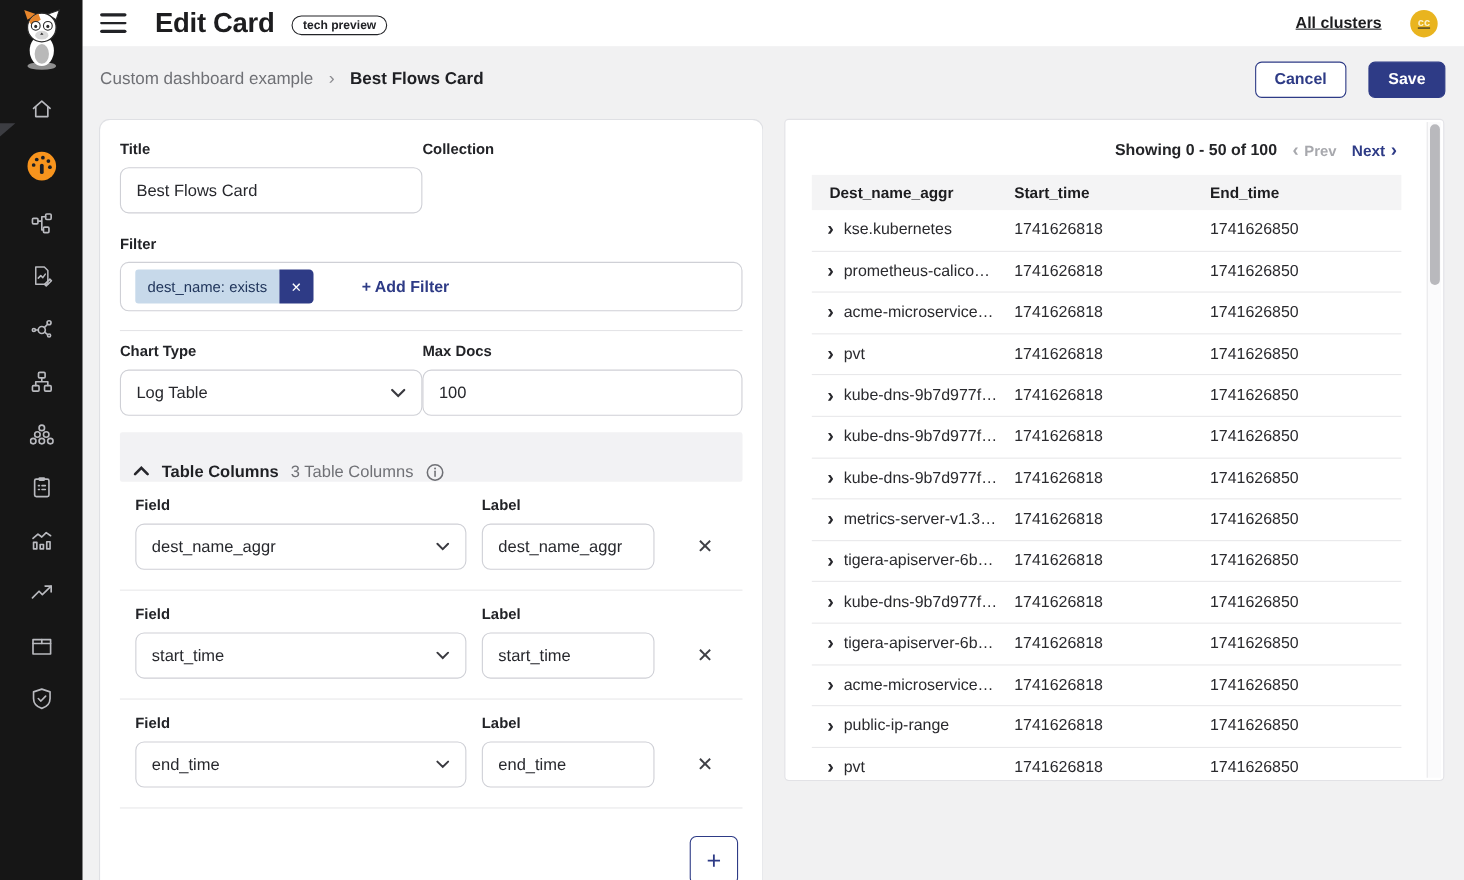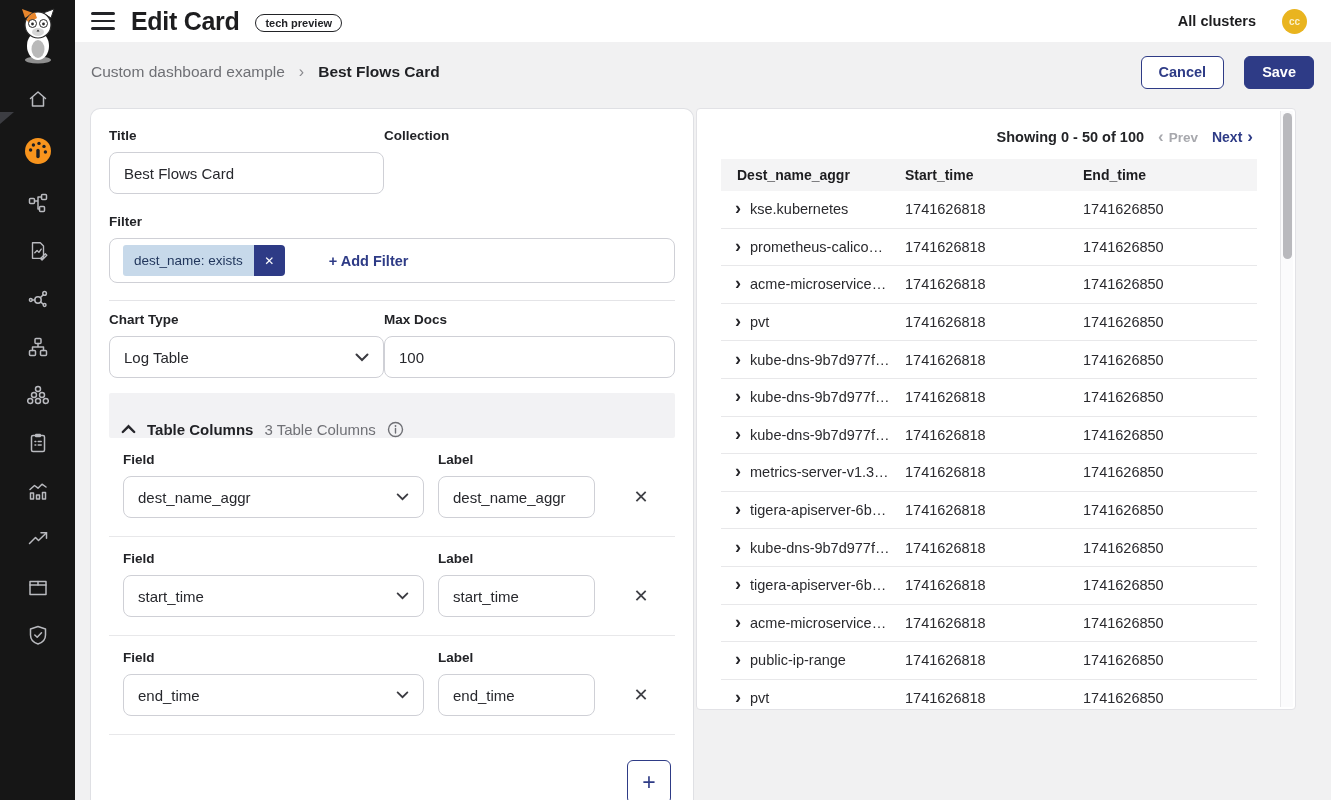--- a/index.html
+++ b/index.html
@@ -13,24 +13,24 @@
   .side-item { width:30px; height:22px; display:flex; align-items:center; justify-content:center; cursor:pointer; }
   .side-item svg { display:block; }
   .active-flag { position:absolute; left:0; top:112px; width:0; height:0;
                  border-top:12px solid #3c3d42; border-right:14px solid transparent; }
 
   
   .topbar { position:absolute; left:75px; top:0; width:1256px; height:42px; background:#ffffff;
             display:flex; align-items:center; padding:0 24px 0 16px; }
   .hamburger { width:24px; height:18px; display:flex; flex-direction:column; justify-content:space-between; cursor:pointer; margin-right:16px; }
   .hamburger span { display:block; height:2.6px; background:#222327; border-radius:2px; }
-  .app-title { font-size:25px; font-weight:800; letter-spacing:-0.3px; color:#1d1d1f; }
+  .app-title { font-size:25px; font-weight:800; letter-spacing:-0.3px; color:#1d1d1f;margin-left:10px; }
   .badge { margin-left:16px; margin-top:3px; border:1.6px solid #222327; border-radius:10px;
            font-size:11px; font-weight:700; padding:2px 9px; color:#222327; white-space:nowrap; }
-  .topbar-right { margin-left:auto; display:flex; align-items:center; gap:26px; }
+  .topbar-right { margin-left:auto; display:flex; align-items:center; gap:26px;text-decoration:underline; }
   .clusters-label { font-size:14.5px; font-weight:700; color:#1d1d1f; cursor:pointer; }
   .avatar { width:25px; height:25px; border-radius:50%; background:#e9b41f; color:#fbf0c8;
             font-size:10px; font-weight:700; display:flex; align-items:center; justify-content:center; cursor:pointer; }
 
   
   .crumb-row { position:absolute; left:75px; top:42px; width:1256px; height:60px;
                display:flex; align-items:center; padding:0 17px 0 16px; }
   .crumbs { display:flex; align-items:center; gap:14px; font-size:15.5px; }
   .crumb-parent { color:#6f7075; cursor:pointer; }
   .crumb-sep { color:#8a8a8f; font-size:16px; }
@@ -74,21 +74,21 @@
   .col-row { padding-left:14px; padding-right:2px; margin-top:14px; }
   .col-grid { display:grid; grid-template-columns:301px 157px 1fr; column-gap:14px; align-items:center; }
   .col-grid .xcell { display:flex; justify-content:center; }
   .x-btn { font-size:18px; color:#3f4046; cursor:pointer; background:none; border:none; line-height:1; font-family:inherit; }
   .col-sep { border:none; border-top:1px solid #e8e8ea; margin-top:18px; }
   .add-col-row { display:flex; justify-content:flex-end; padding-right:4px; margin-top:25px; }
   .add-btn { width:44px; height:44px; border:1.6px solid #2e3b86; border-radius:6px; background:#ffffff;
              color:#2e3b86; font-size:23px; cursor:pointer; display:flex; align-items:center; justify-content:center; font-family:inherit; }
 
   
-  .right-card { position:absolute; left:696px; top:108px; width:600px; height:602px; background:#ffffff;
+  .right-card { position:absolute; left:713px; top:108px; width:600px; height:602px; background:#ffffff;
                 border:1px solid #e2e2e6; border-radius:4px; overflow:hidden; }
   .preview-head { height:50px; display:flex; align-items:center; justify-content:flex-end; gap:14px; padding:6px 42px 0 0; }
   .showing { font-size:14.5px; font-weight:700; color:#232427; }
   .pager { display:flex; align-items:center; gap:14px; }
   .pg-prev { display:flex; align-items:center; gap:5px; color:#a7a8ad; font-size:13.5px; font-weight:700; cursor:default; }
   .pg-next { display:flex; align-items:center; gap:5px; color:#2e3b86; font-size:14px; font-weight:700; cursor:pointer; }
   .pg-arrow { font-size:17px; line-height:1; margin-top:-2px; }
 
   .ptable { margin:0 38px 0 24px; }
   .thead { display:grid; grid-template-columns:180px 178px 1fr; background:#f4f4f5; height:32px; align-items:center; }

